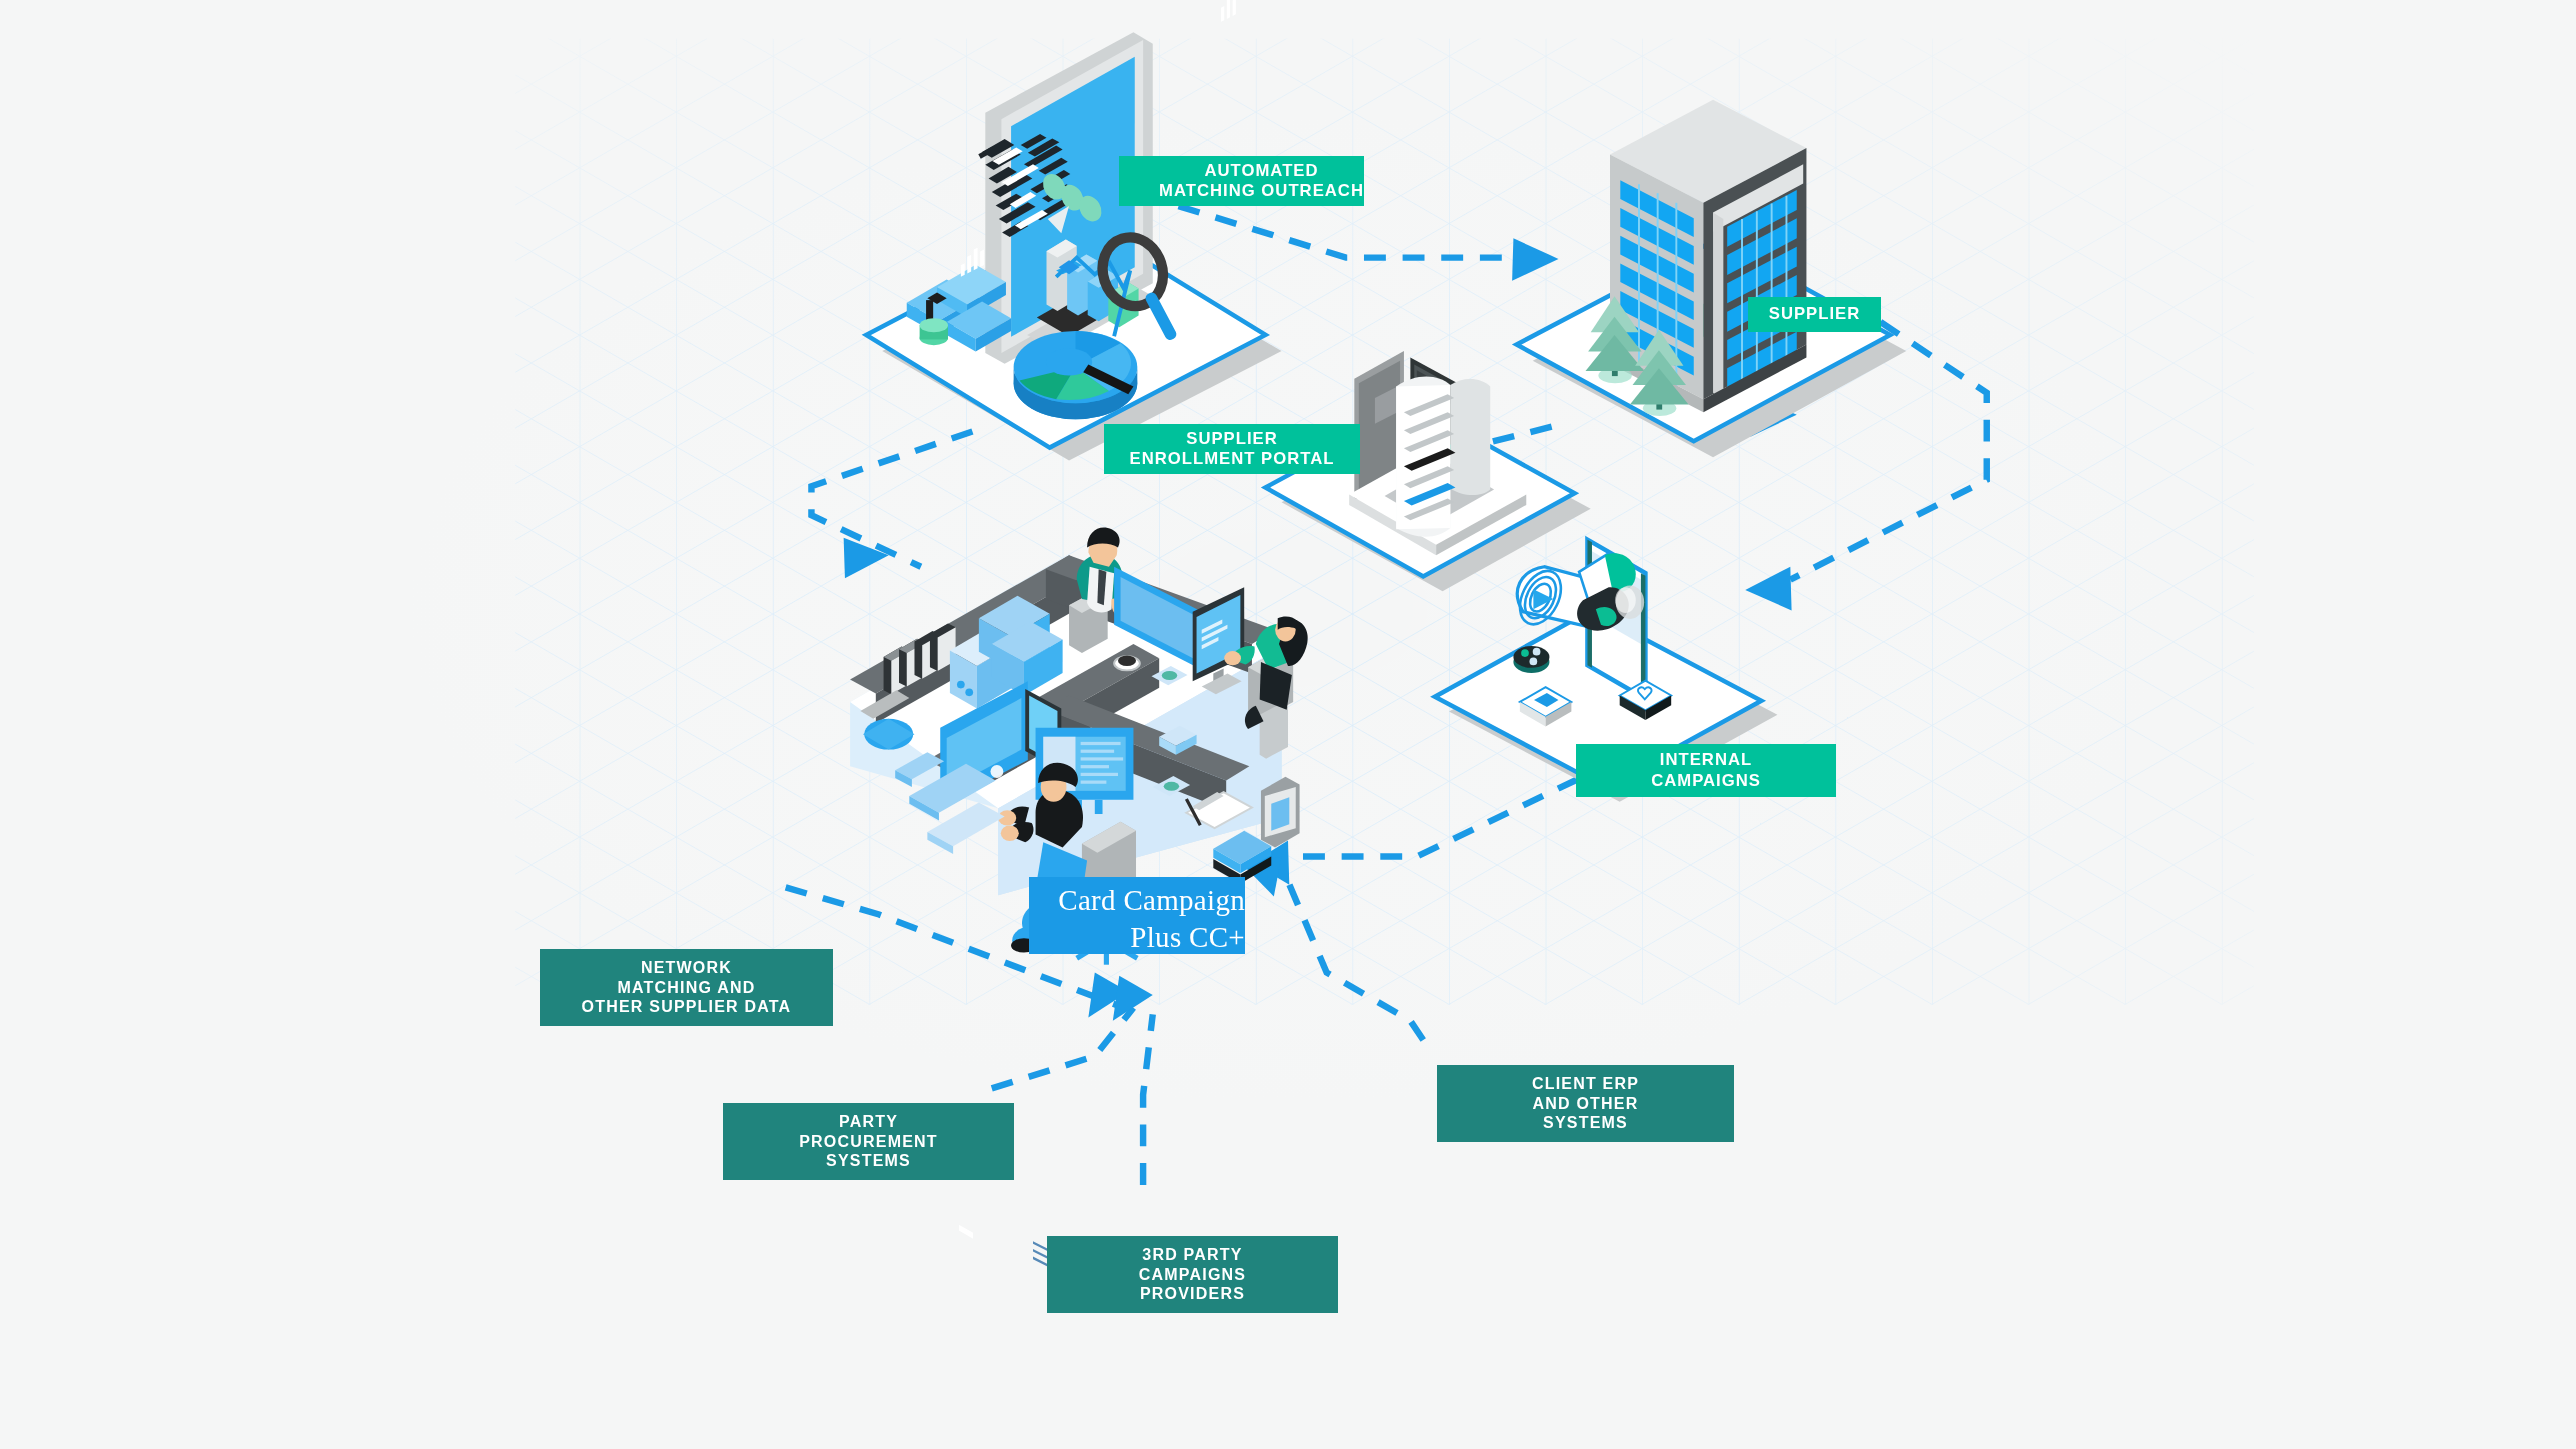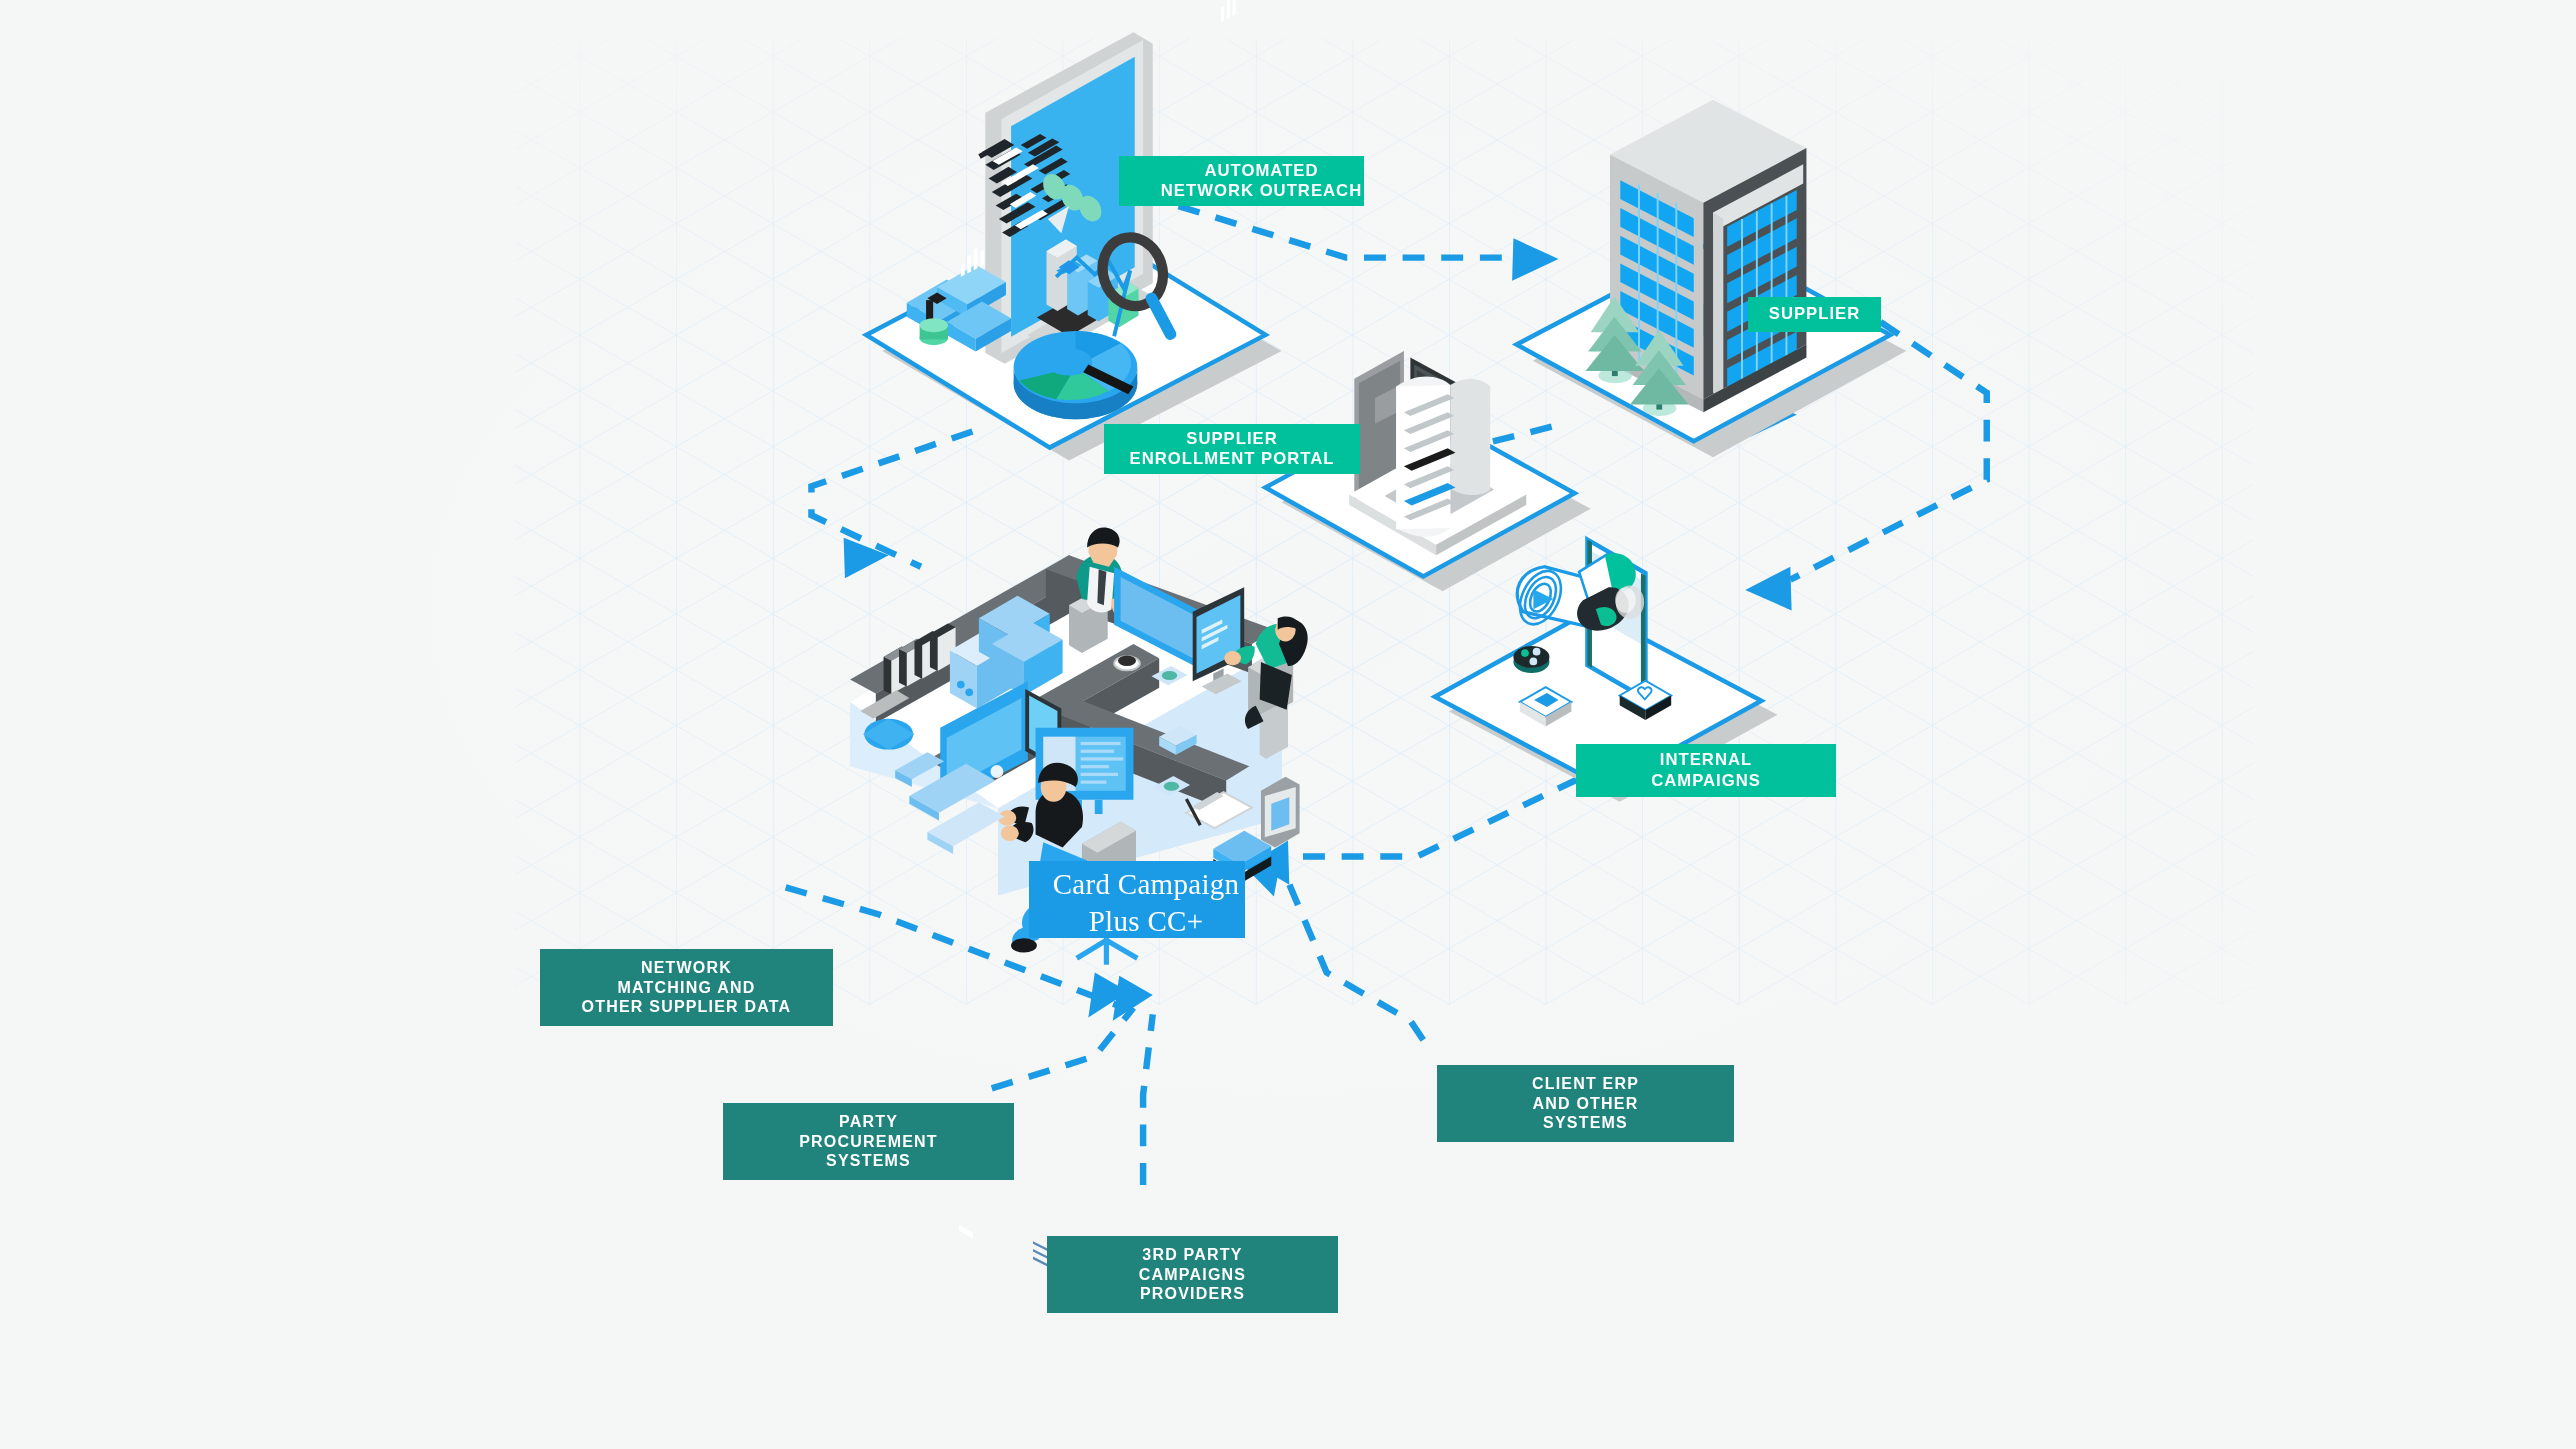--- a/index.html
+++ b/index.html
@@ -25,23 +25,24 @@
     line-height:1.22;
     z-index:40;
   }
   .chip.green{background:#00c19b;}
   .chip.teal{background:#20847d;letter-spacing:1.2px;}
   .chip.blue{
     background:#1b9ae6;
     font-family:"Liberation Serif", serif;
     font-weight:normal;
     letter-spacing:0.3px;
-    align-items:center;
+    align-items:flex-end;
     text-align:left;
     line-height:1.28;
+    margin-top:16px;
   }
   .chip span{display:block;white-space:nowrap;}
 
   #chip-automated{left:1119px;top:156px;width:245px;height:50px;font-size:16.7px;padding-left:40px;}
   #chip-supplier{left:1748px;top:297px;width:133px;height:35px;font-size:16.7px;}
   #chip-portal{left:1104px;top:424px;width:256px;height:50px;font-size:16.7px;}
   #chip-internal{left:1576px;top:744px;width:260px;height:53px;font-size:16.7px;}
   #chip-cardcampaign{left:1029px;top:861px;width:216px;height:77px;font-size:29px;padding:7.7px 0 0 18px;}
   #chip-network{left:540px;top:949px;width:293px;height:77px;font-size:16px;}
   #chip-bank{left:723px;top:1103px;width:291px;height:77px;font-size:16px;}
@@ -561,21 +562,21 @@
       <ellipse cx="1380" cy="1140" rx="38" ry="24" fill="#2aa6ee"></ellipse>
       <polygon points="1340,1140 1380,1116 1420,1140 1380,1164" fill="#3fb2f1"></polygon>
       <polygon points="1336,1104 1392,1072 1412,1084 1356,1116" fill="#b9bdbe"></polygon>
       <polygon points="1390,1196 1440,1168 1466,1182 1416,1210" fill="#9fd3f5"></polygon>
       <polygon points="1390,1196 1416,1210 1416,1222 1390,1208" fill="#6cbef0"></polygon>
     </g>
   </svg>
 
   <div class="chip green" id="chip-automated">
     <span>AUTOMATED</span>
-    <span>NETWORK OUTREACH</span>
+    <span>MATCHING OUTREACH</span>
   </div>
 
   <div class="chip green" id="chip-supplier">
     <span>SUPPLIER</span>
   </div>
 
   <div class="chip green" id="chip-portal">
     <span>SUPPLIER</span>
     <span>ENROLLMENT PORTAL</span>
   </div>

